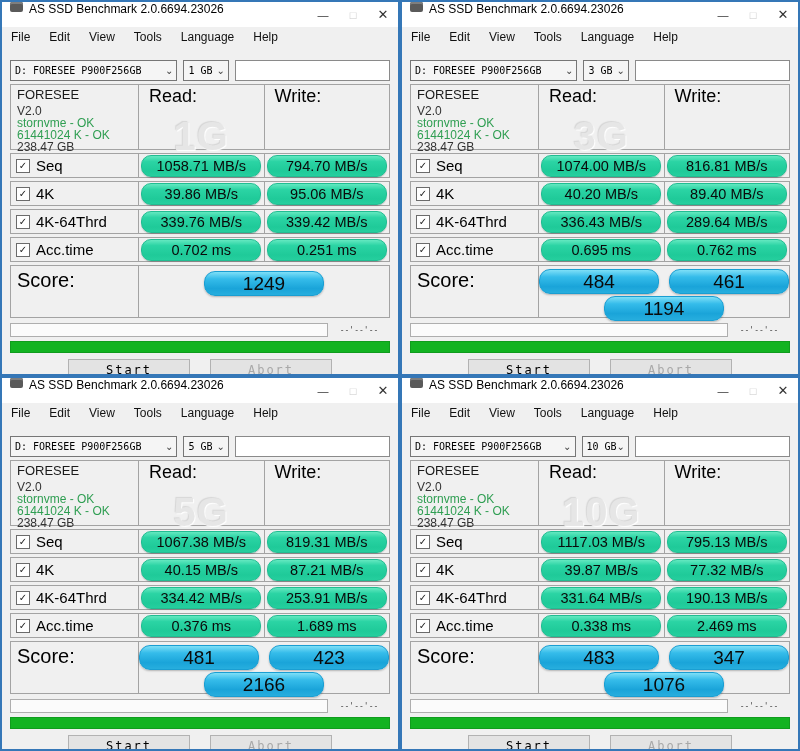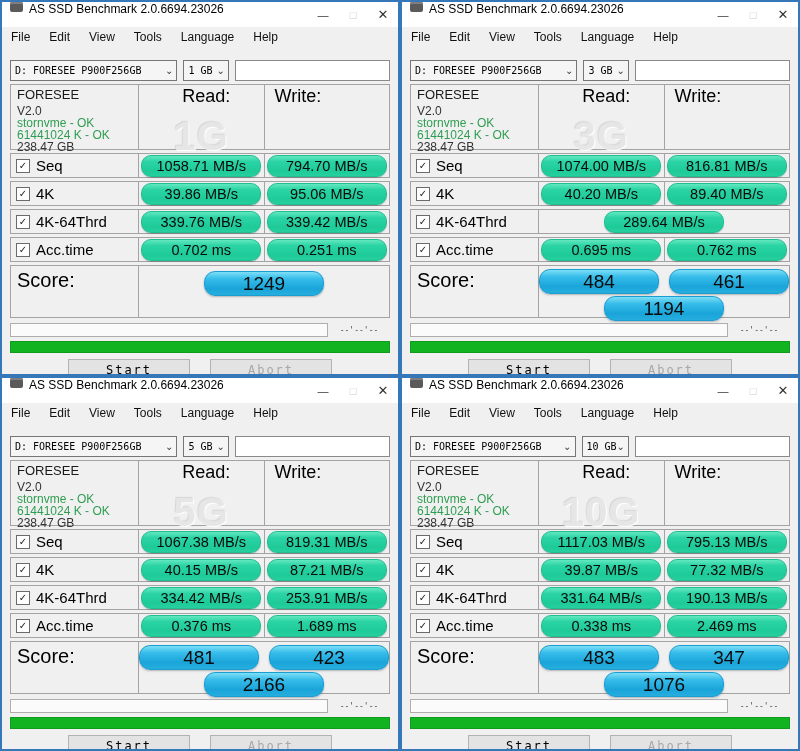--- a/index.html
+++ b/index.html
@@ -21,21 +21,21 @@
   .cmtx{flex:1;font-family:"DejaVu Sans Mono",monospace;font-size:10px;color:#000;white-space:nowrap;overflow:hidden;}
   .chev{font-size:10px;color:#404040;line-height:6px;flex:none;}
   .tbx{flex:1;height:21px;box-sizing:border-box;border:1px solid #8a8a8a;background:#fff;outline:none;padding:0 3px;font:11px "DejaVu Sans Mono",monospace;}
   .tbl{margin:0 8px;}
   .box{box-sizing:border-box;border:1px solid #a3a3a3;background:#f0f0f0;display:flex;margin-bottom:3px;}
   .box.top{height:66px;}
   .box.row{height:25px;}
   .box.score{height:53px;margin-bottom:0;}
   .cell{box-sizing:border-box;}
   .info{width:128px;border-right:1px solid #a3a3a3;padding:2px 0 0 6px;}
-  .rd{flex:1;border-right:1px solid #a3a3a3;position:relative;padding:1px 0 0 10px;text-align:center;}
+  .rd{flex:1;border-right:1px solid #a3a3a3;position:relative;padding:1px 0 0 10px;}
   .wr{flex:1;padding:1px 0 0 10px;}
   .hdr{font-size:18px;color:#000;}
   .wm{position:absolute;left:50%;bottom:-7px;transform:translateX(-50%);font-size:40px;font-weight:bold;color:#e6e6e6;text-shadow:1px 1px 1px #ffffff,-1px -1px 1px #d6d6d6;letter-spacing:1px;line-height:1;}
   .iv{font-size:13px;color:#1a1a1a;margin-bottom:3px;}
   .il{font-size:12px;color:#333;line-height:12px;}
   .il.ok{color:#2f9e52;}
   .lbl{width:128px;border-right:1px solid #a3a3a3;display:flex;align-items:center;padding-left:5px;gap:6px;height:100%;}
   .cb{width:12px;height:12px;background:#fff;border:1px solid #6b6b6b;display:flex;align-items:center;justify-content:center;flex:none;}
   .ck{font-size:10px;line-height:1;color:#222;}
   .ltx{font-size:15px;color:#000;white-space:nowrap;}
@@ -258,20 +258,23 @@
             <span class="pill g">89.40 MB/s</span>
           </div>
       </div>
       <div class="box row">
         <div class="cell lbl">
           <span class="cb">
               <span class="ck">✓</span>
             </span>
           <span class="ltx">4K-64Thrd</span>
         </div>
+        <div class="cell v rdv">
+            <span class="pill g">336.43 MB/s</span>
+          </div>
         <div class="cell v">
             <span class="pill g">289.64 MB/s</span>
           </div>
       </div>
       <div class="box row">
         <div class="cell lbl">
           <span class="cb">
               <span class="ck">✓</span>
             </span>
           <span class="ltx">Acc.time</span>

